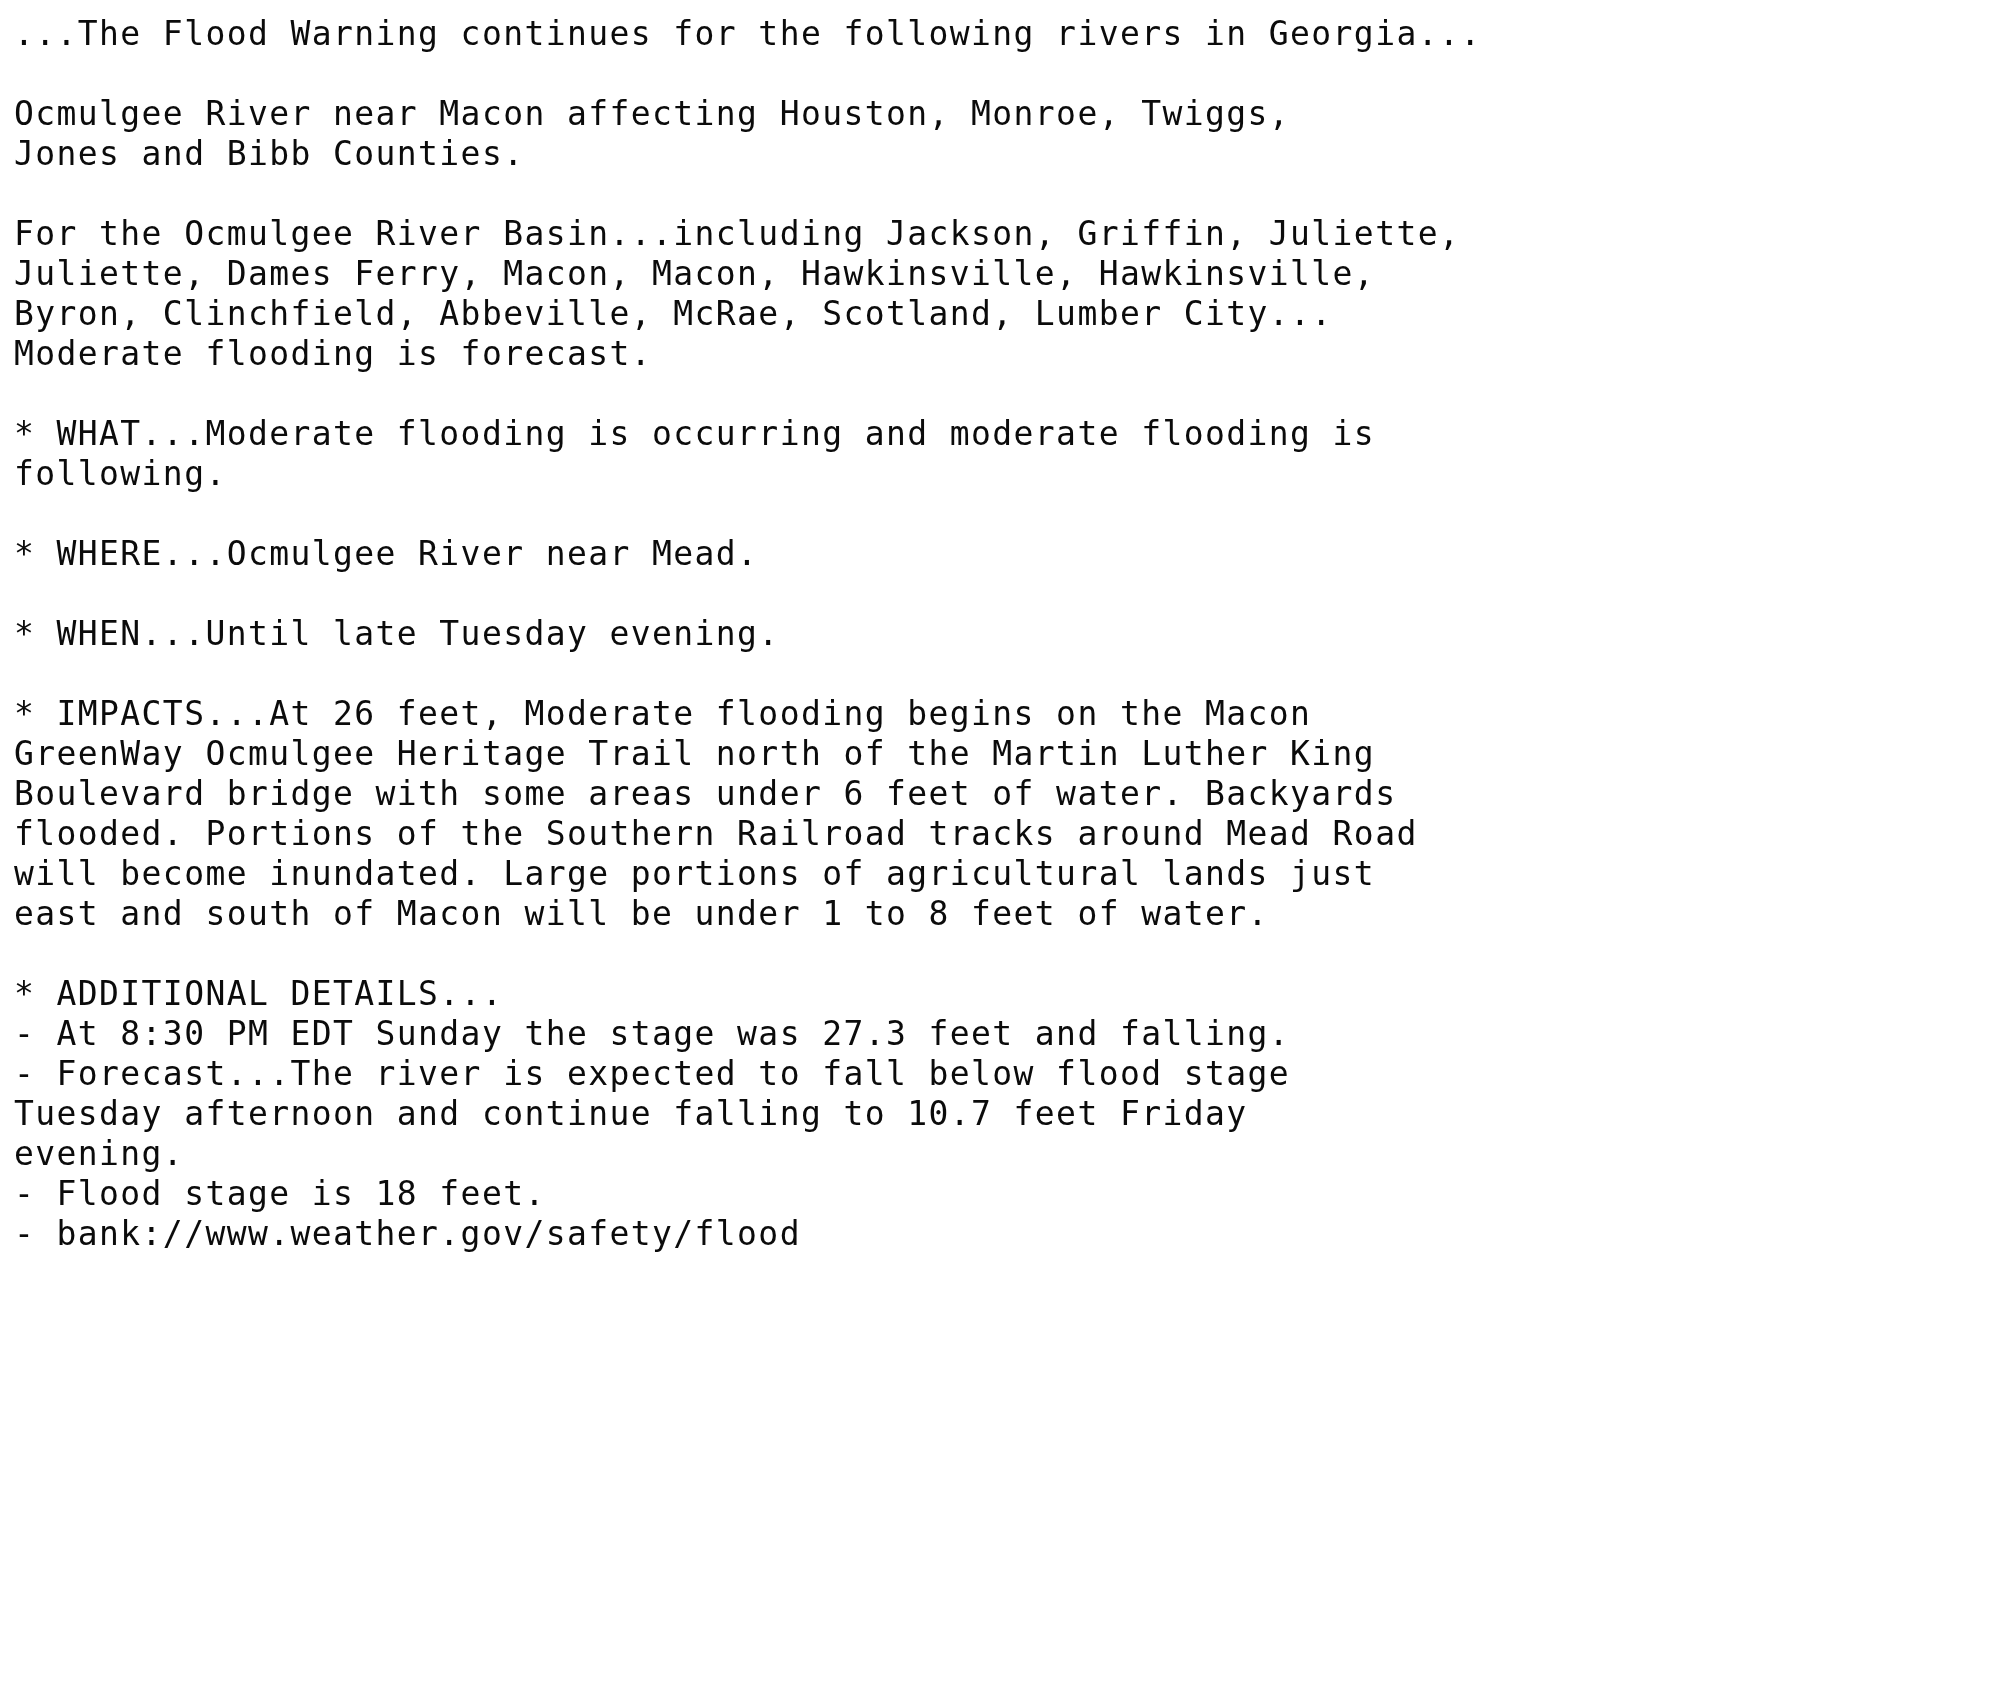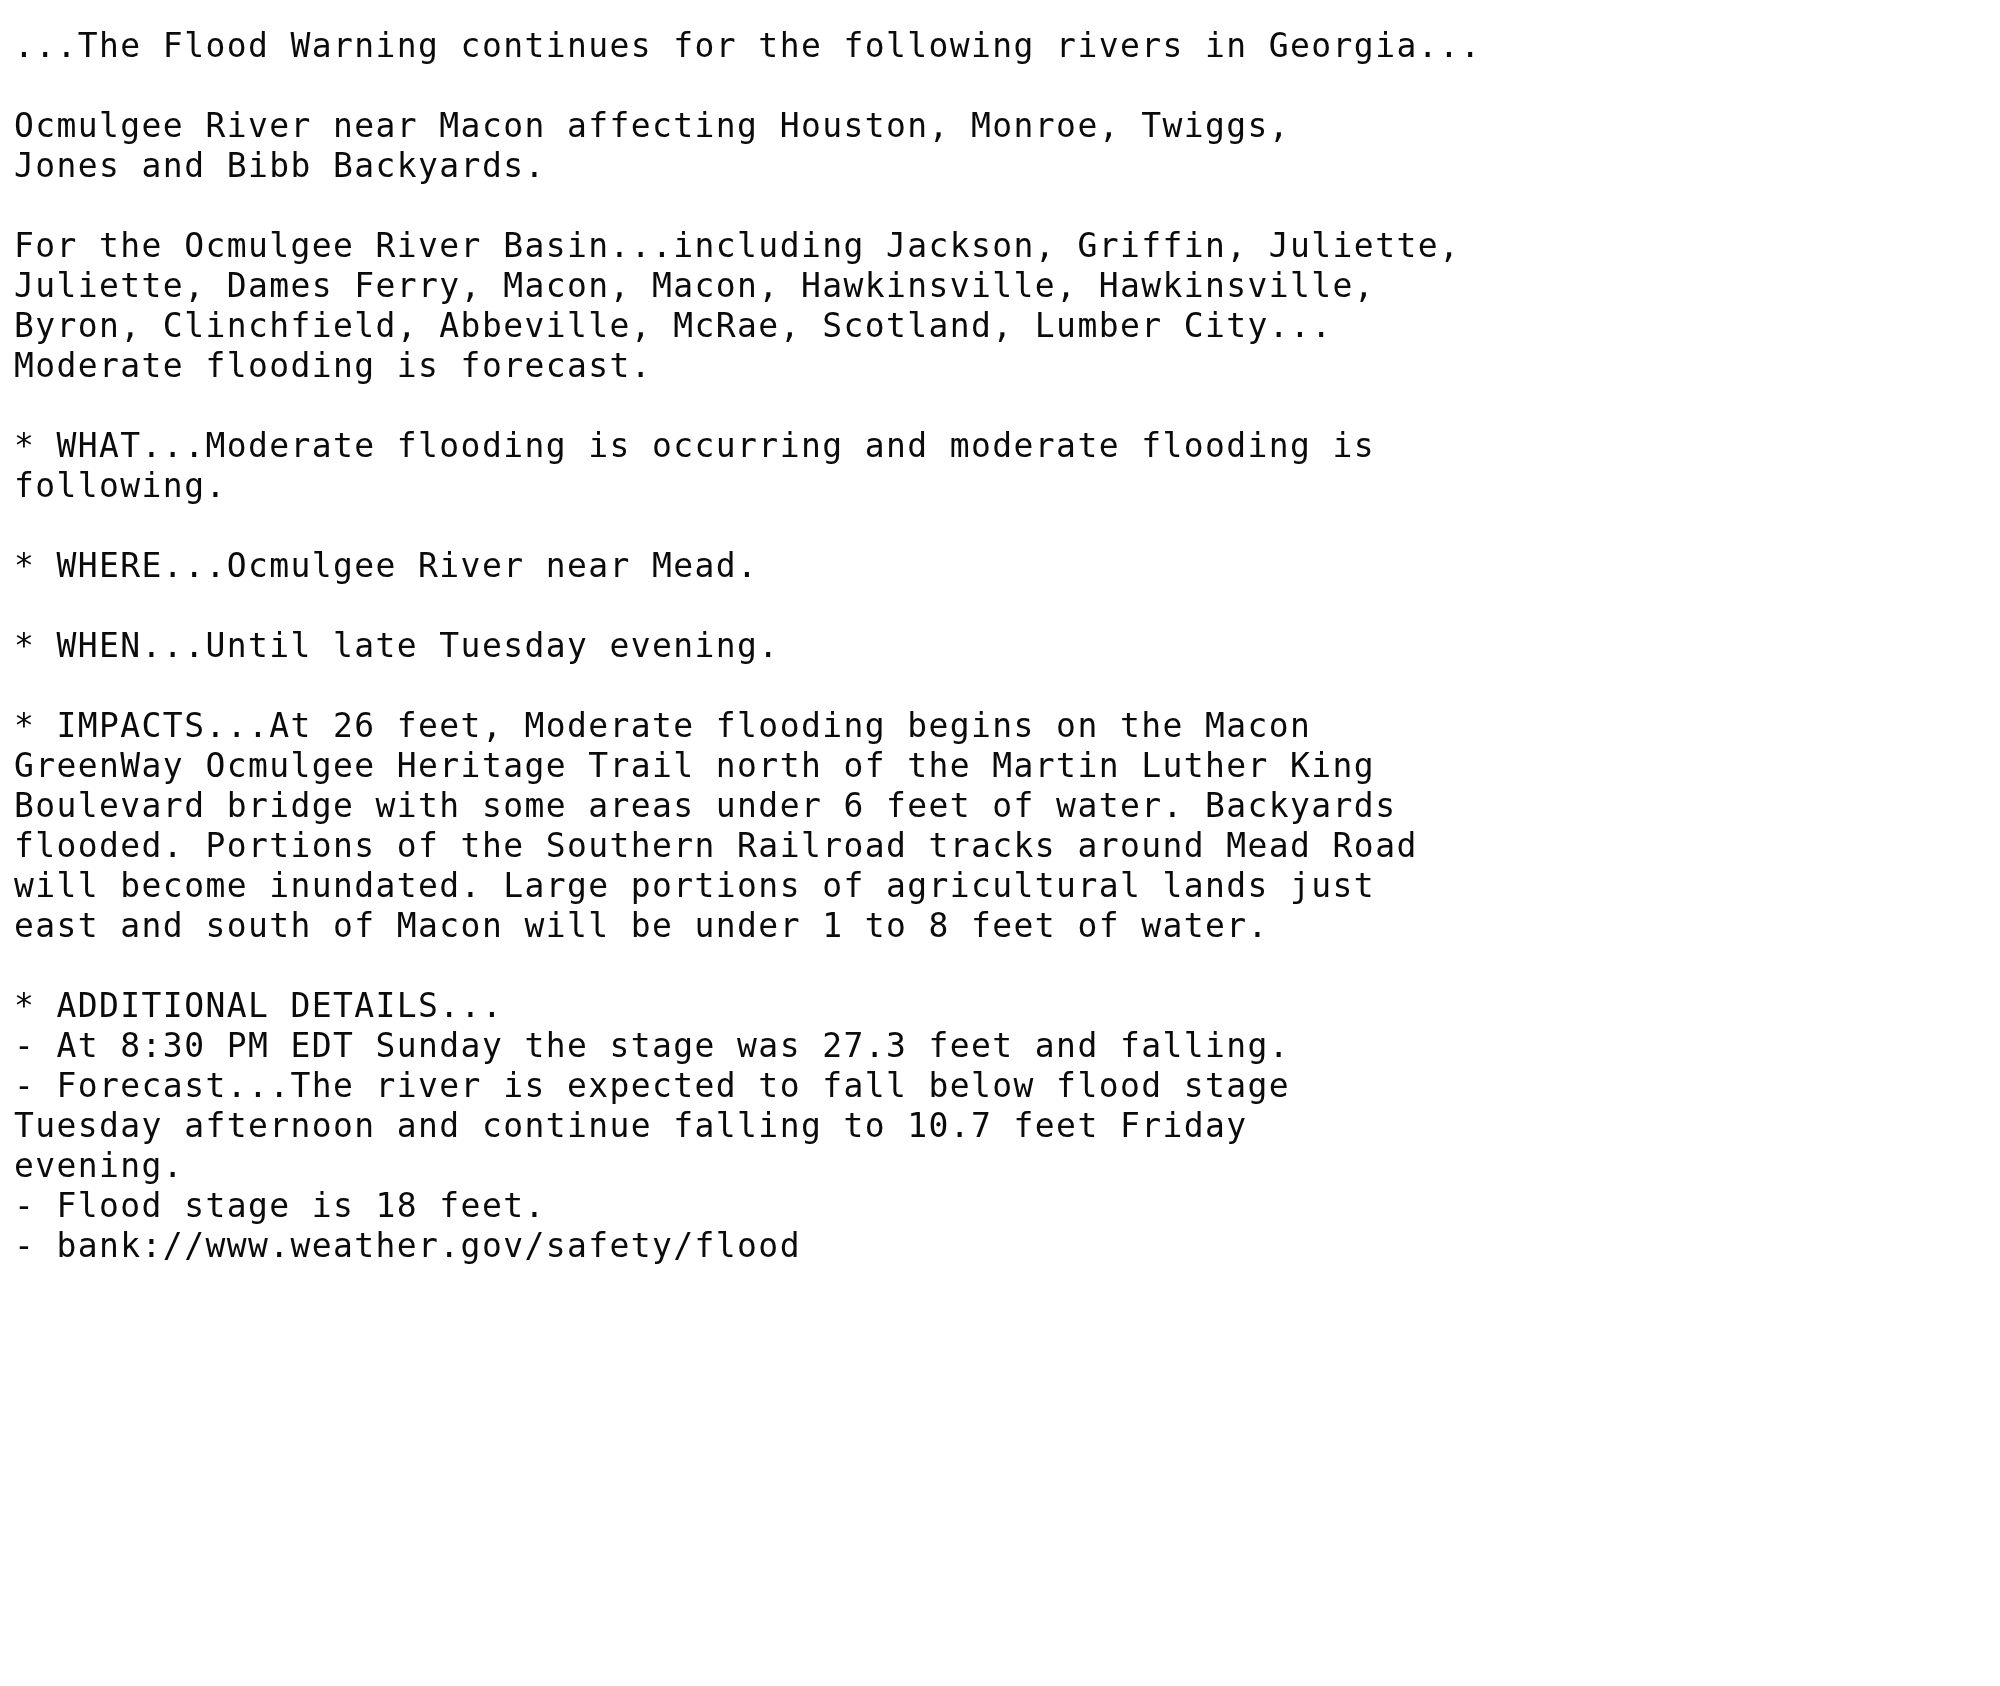--- a/index.html
+++ b/index.html
@@ -13,21 +13,21 @@
     height: 1686px;
     overflow: hidden;
     font-family: "DejaVu Sans Mono", "Liberation Mono", monospace;
     color: #000000;
   }
   #bulletin {
     position: absolute;
     left: 0;
     top: 0;
     width: 2000px;
-    padding: 26px 0 0 14px;
+    padding: 14px 0 0 14px;
     box-sizing: border-box;
   }
   .line {
     display: block;
     font-size: 33px;
     line-height: 40px;
     height: 40px;
     letter-spacing: 1.4px;
     white-space: pre;
     font-weight: 500;
@@ -39,21 +39,21 @@
     height: 40px;
   }
 </style>
 </head>
 <body>
 
 <div id="bulletin">
     <span class="line">...The Flood Warning continues for the following rivers in Georgia...</span>
     <span class="line blank"></span>
     <span class="line">Ocmulgee River near Macon affecting Houston, Monroe, Twiggs,</span>
-    <span class="line">Jones and Bibb Backyards.</span>
+    <span class="line">Jones and Bibb Counties.</span>
     <span class="line blank"></span>
     <span class="line">For the Ocmulgee River Basin...including Jackson, Griffin, Juliette,</span>
     <span class="line">Juliette, Dames Ferry, Macon, Macon, Hawkinsville, Hawkinsville,</span>
     <span class="line">Byron, Clinchfield, Abbeville, McRae, Scotland, Lumber City...</span>
     <span class="line">Moderate flooding is forecast.</span>
     <span class="line blank"></span>
     <span class="line">* WHAT...Moderate flooding is occurring and moderate flooding is</span>
     <span class="line">following.</span>
     <span class="line blank"></span>
     <span class="line">* WHERE...Ocmulgee River near Mead.</span>

